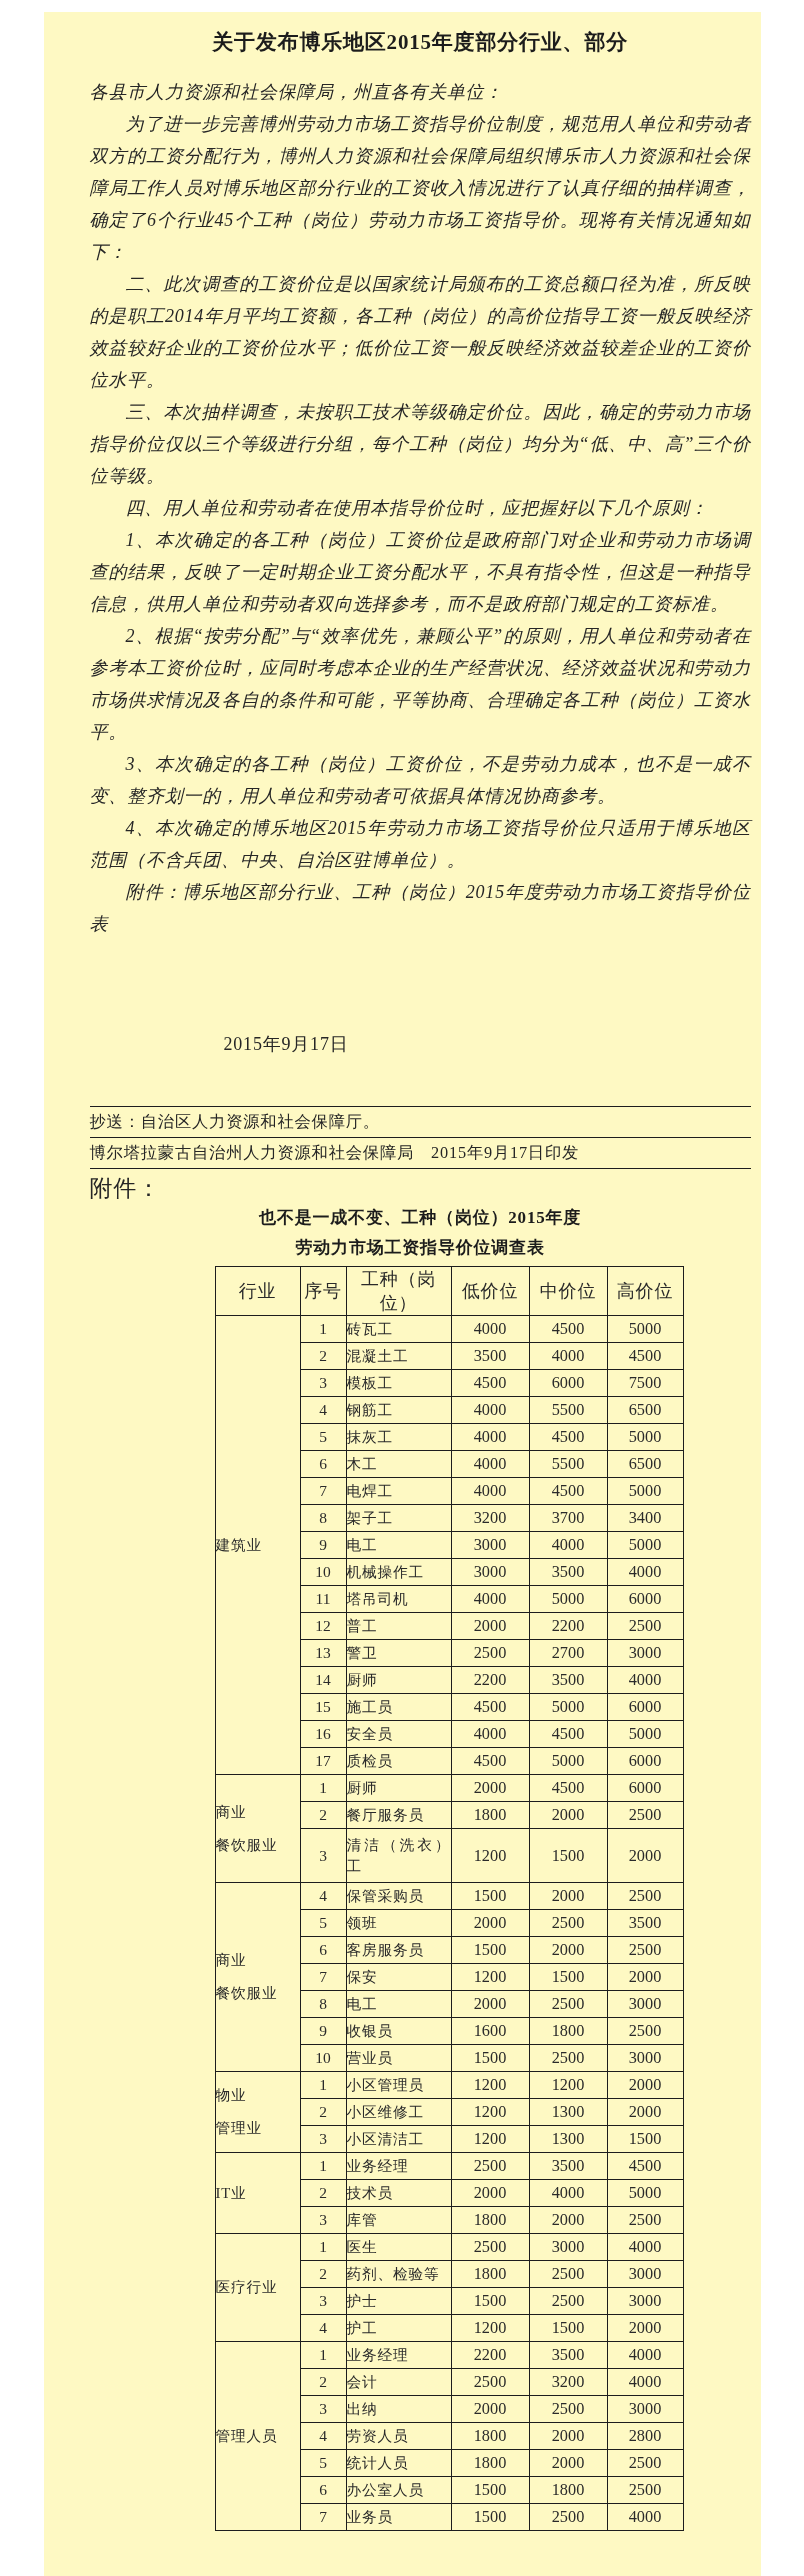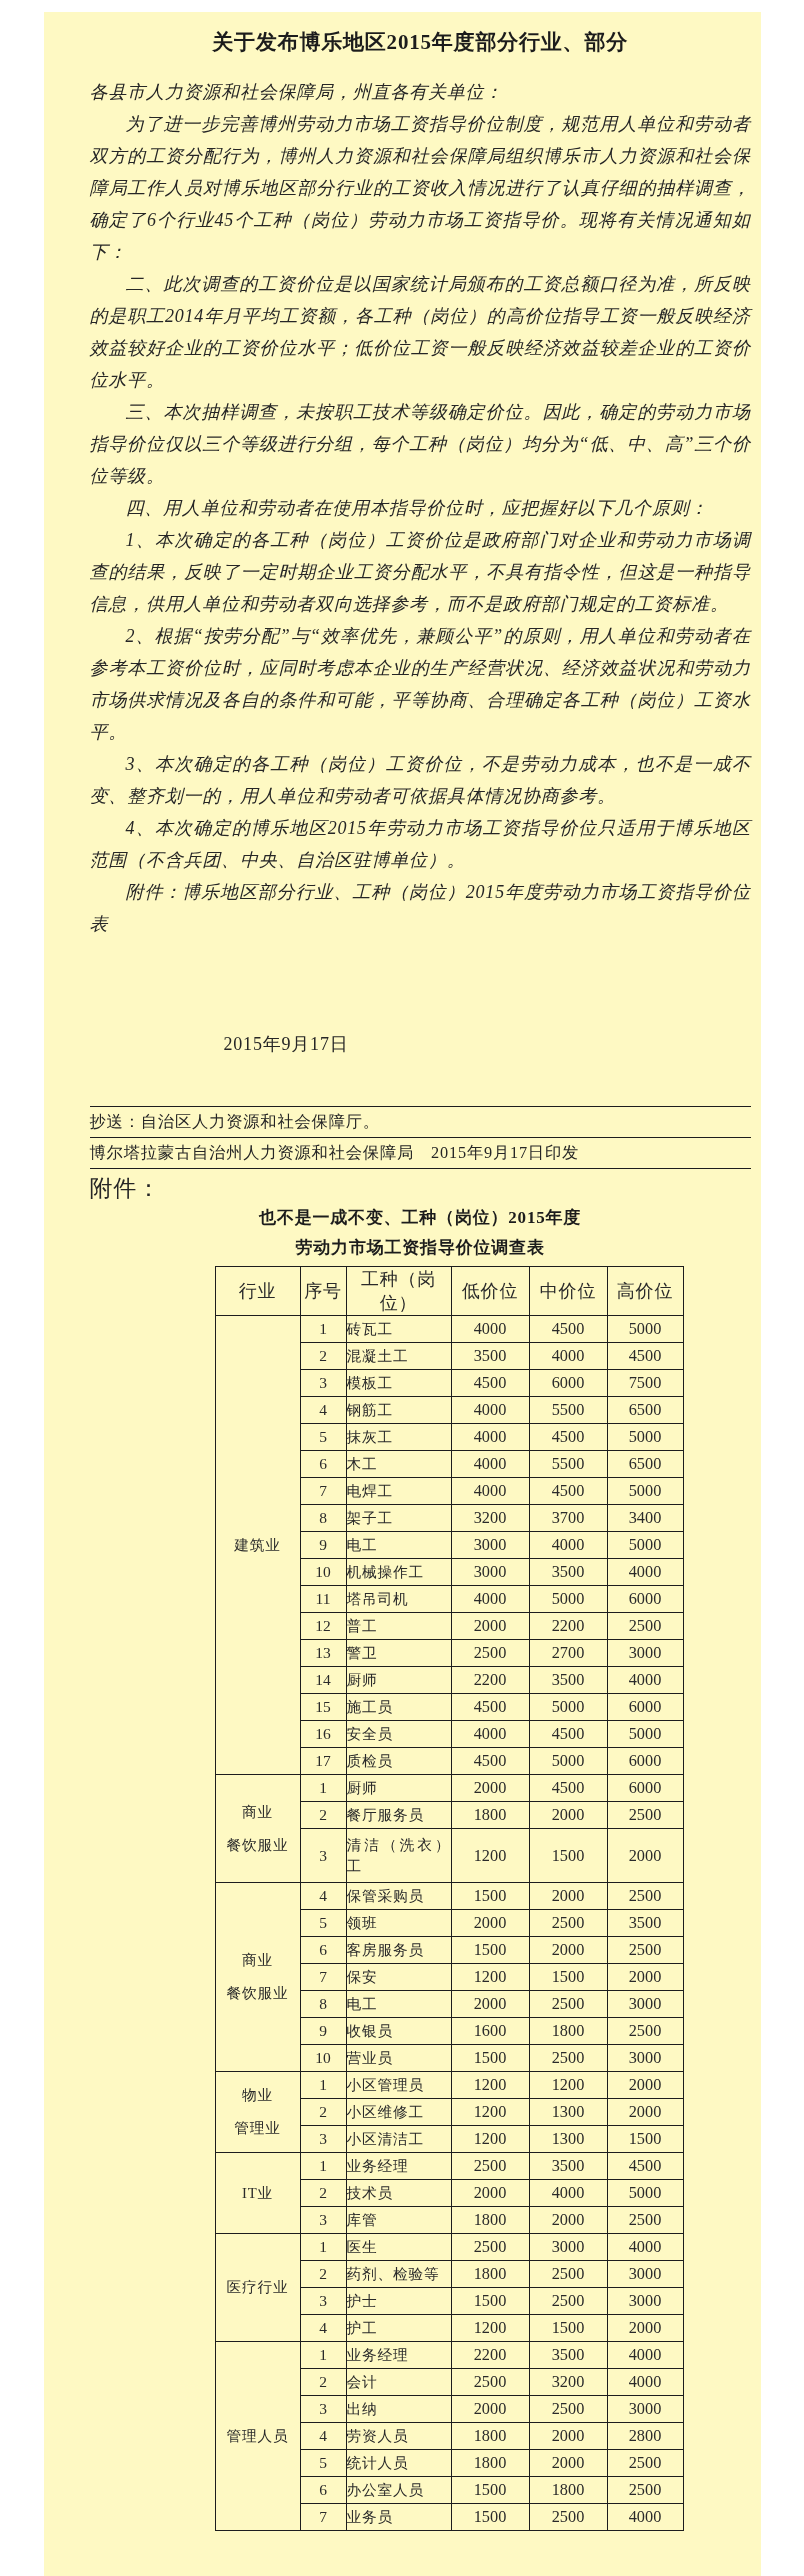--- a/index.html
+++ b/index.html
@@ -58,21 +58,21 @@
     padding:0;overflow:hidden;
     color:#2a2a2a;
   }
   table.wage th{
     height:28px;font-size:18px;font-weight:normal;
     text-align:center;vertical-align:middle;letter-spacing:0.8px;
   }
   table.wage tr{height:27px;}
   table.wage tr.tall{height:54px;}
   td.industry-cell{
-    text-align:center;vertical-align:middle;
+    vertical-align:middle;
     font-size:14.7px;line-height:33px;letter-spacing:0.8px;
   }
   td.seq-cell{text-align:center;vertical-align:middle;font-size:15.5px;}
   td.job-cell{
     text-align:justify;vertical-align:middle;
     font-size:14.7px;padding:0 8.1px 0 9.8px;letter-spacing:0.8px;line-height:21px;
   }
   td.price-cell{text-align:center;vertical-align:middle;font-size:16.3px;}
 </style>
 </head>

